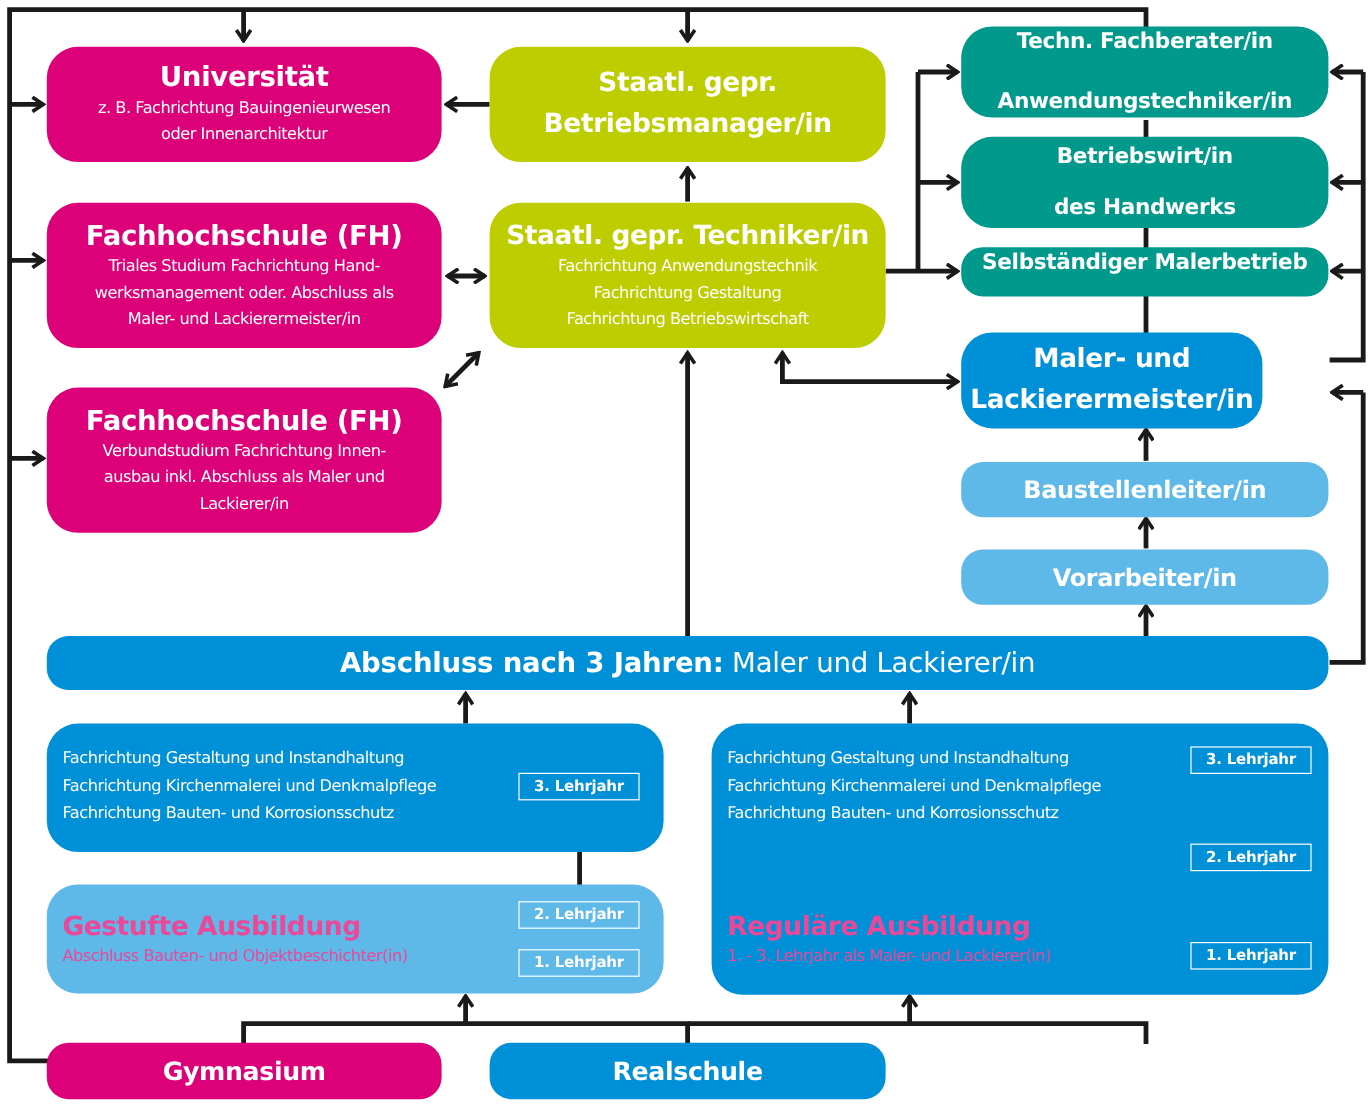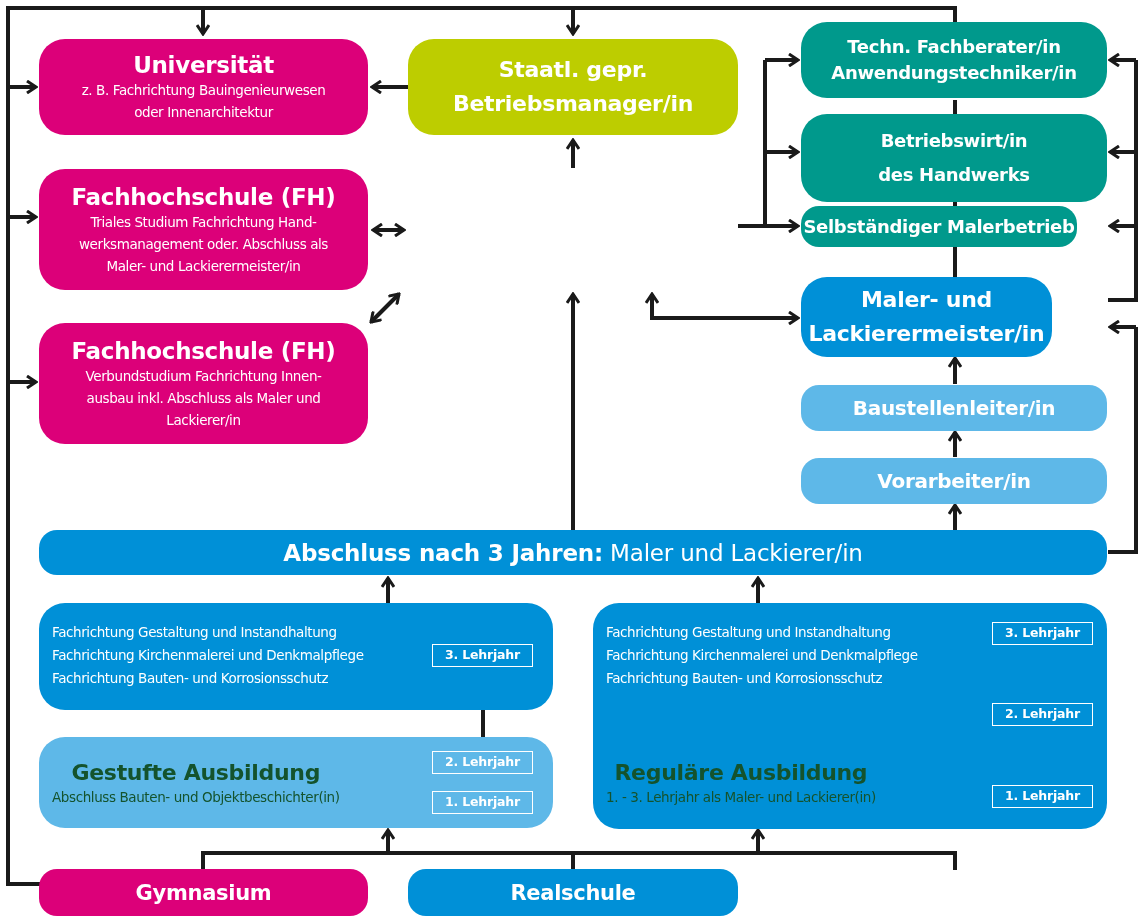--- a/index.html
+++ b/index.html
@@ -3,34 +3,34 @@
 <meta charset="utf-8">
 <style>
   html, body { margin:0; padding:0; background:#ffffff; }
   #stage { position:relative; width:1143px; height:920px; overflow:hidden; background:#ffffff;
            font-family:"DejaVu Sans", "Liberation Sans", sans-serif; }
   svg#lines { position:absolute; left:0; top:0; width:1143px; height:920px; z-index:1; }
   .box { position:absolute; z-index:2; color:#fff; box-sizing:border-box; display:flex;
          flex-direction:column; align-items:center; justify-content:center; text-align:center; }
   .magenta { background:#dc0079; }
   .lime { background:#bdcd00; }
-  .teal { background:#00998c; }
+  .teal { background:#00998c;justify-content:space-between; }
   .blue { background:#0090d7; }
   .lightblue { background:#5eb8e8; }
   .r-lg { border-radius:26px; }
   .r-md { border-radius:18px; }
   .title { font-weight:bold; font-size:23px; line-height:28px; letter-spacing:-0.3px; }
   .title-lg { font-weight:bold; font-size:22px; line-height:34px; letter-spacing:-0.3px; }
   .sub { font-size:13.5px; line-height:22px; letter-spacing:-0.4px; }
   .lbl { font-weight:bold; font-size:19px; line-height:26px; letter-spacing:-0.3px; }
   .year { position:absolute; z-index:3; border:1.5px solid #fff; color:#fff; font-weight:bold;
           font-size:12.5px; line-height:20px; height:23px; box-sizing:border-box; text-align:center;
           background:transparent; letter-spacing:-0.2px; }
   .fach-list { position:absolute; color:#fff; font-size:13.5px; line-height:23px; letter-spacing:-0.4px; z-index:3; }
-  .heading-block { position:absolute; color:#14532d; z-index:3;text-align:center; }
+  .heading-block { position:absolute; color:#ec4899; z-index:3; }
   .heading-block .h { font-weight:bold; font-size:22px; line-height:28px; letter-spacing:-0.3px; }
   .heading-block .s { font-size:13.5px; line-height:20px; letter-spacing:-0.4px; }
   .abschluss-text { font-size:23px; line-height:44px; letter-spacing:-0.2px; white-space:nowrap; }
   .abschluss-text b { font-weight:bold; }
 </style>
 </head>
 <body>
 
 <div id="stage">
 
@@ -113,32 +113,38 @@
     <div class="sub">Verbundstudium Fachrichtung Innen-</div>
     <div class="sub">ausbau inkl. Abschluss als Maler und</div>
     <div class="sub">Lackierer/in</div>
   </div>
 
   <div class="box lime r-lg" style="left:408px; top:39px; width:330px; height:96px;">
     <div class="title-lg">Staatl. gepr.</div>
     <div class="title-lg">Betriebsmanager/in</div>
   </div>
 
+  <div class="box lime r-lg" style="left:408px; top:169px; width:330px; height:121px;">
+    <div class="title" style="font-size:22px;">Staatl. gepr. Techniker/in</div>
+    <div class="sub">Fachrichtung Anwendungstechnik</div>
+    <div class="sub">Fachrichtung Gestaltung</div>
+    <div class="sub">Fachrichtung Betriebswirtschaft</div>
+  </div>
 
   <div class="box teal r-lg" style="left:801px; top:22px; width:306px; height:76px;">
     <div class="lbl" style="font-size:18px;">Techn. Fachberater/in</div>
     <div class="lbl" style="font-size:18px;">Anwendungstechniker/in</div>
   </div>
 
-  <div class="box teal r-lg" style="left:801px; top:114px; width:306px; height:88px;">
+  <div class="box teal r-lg" style="left:801px; top:114px; width:306px; height:76px;">
     <div class="lbl" style="font-size:18px; line-height:34px;">Betriebswirt/in</div>
     <div class="lbl" style="font-size:18px; line-height:34px;">des Handwerks</div>
   </div>
 
-  <div class="box teal r-md" style="left:801px; top:206px; width:276px; height:41px;">
+  <div class="box teal r-md" style="left:801px; top:206px; width:306px; height:41px;">
     <div class="lbl" style="font-size:18px;">Selbständiger Malerbetrieb</div>
   </div>
 
   <div class="box blue r-lg" style="left:801px; top:277px; width:251px; height:80px;">
     <div class="title-lg">Maler- und</div>
     <div class="title-lg">Lackierermeister/in</div>
   </div>
 
   <div class="box lightblue r-md" style="left:801px; top:385px; width:306px; height:46px;">
     <div class="lbl" style="font-size:20px;">Baustellenleiter/in</div>

